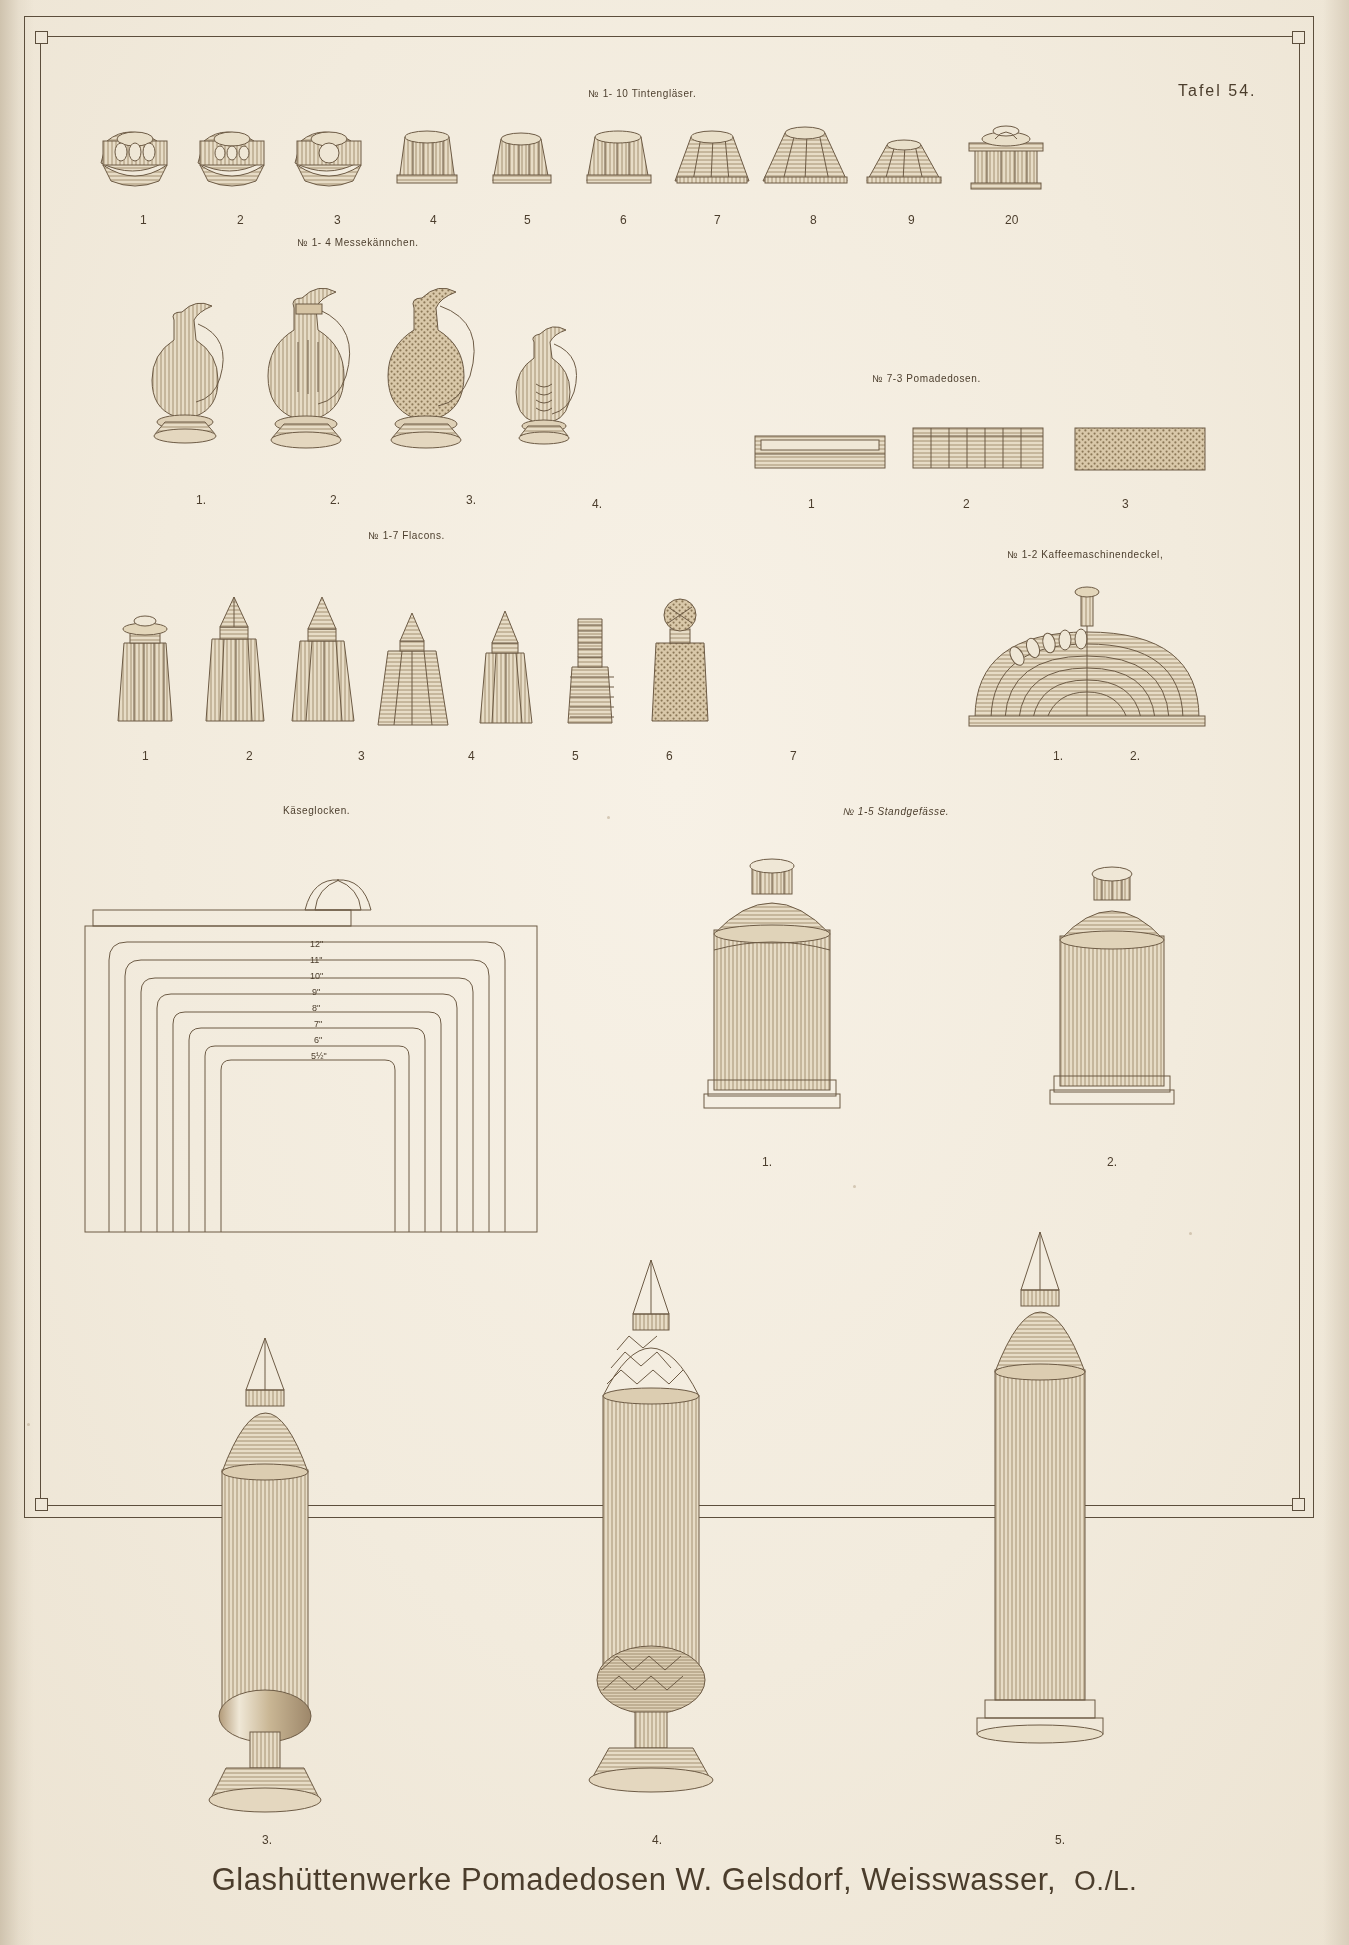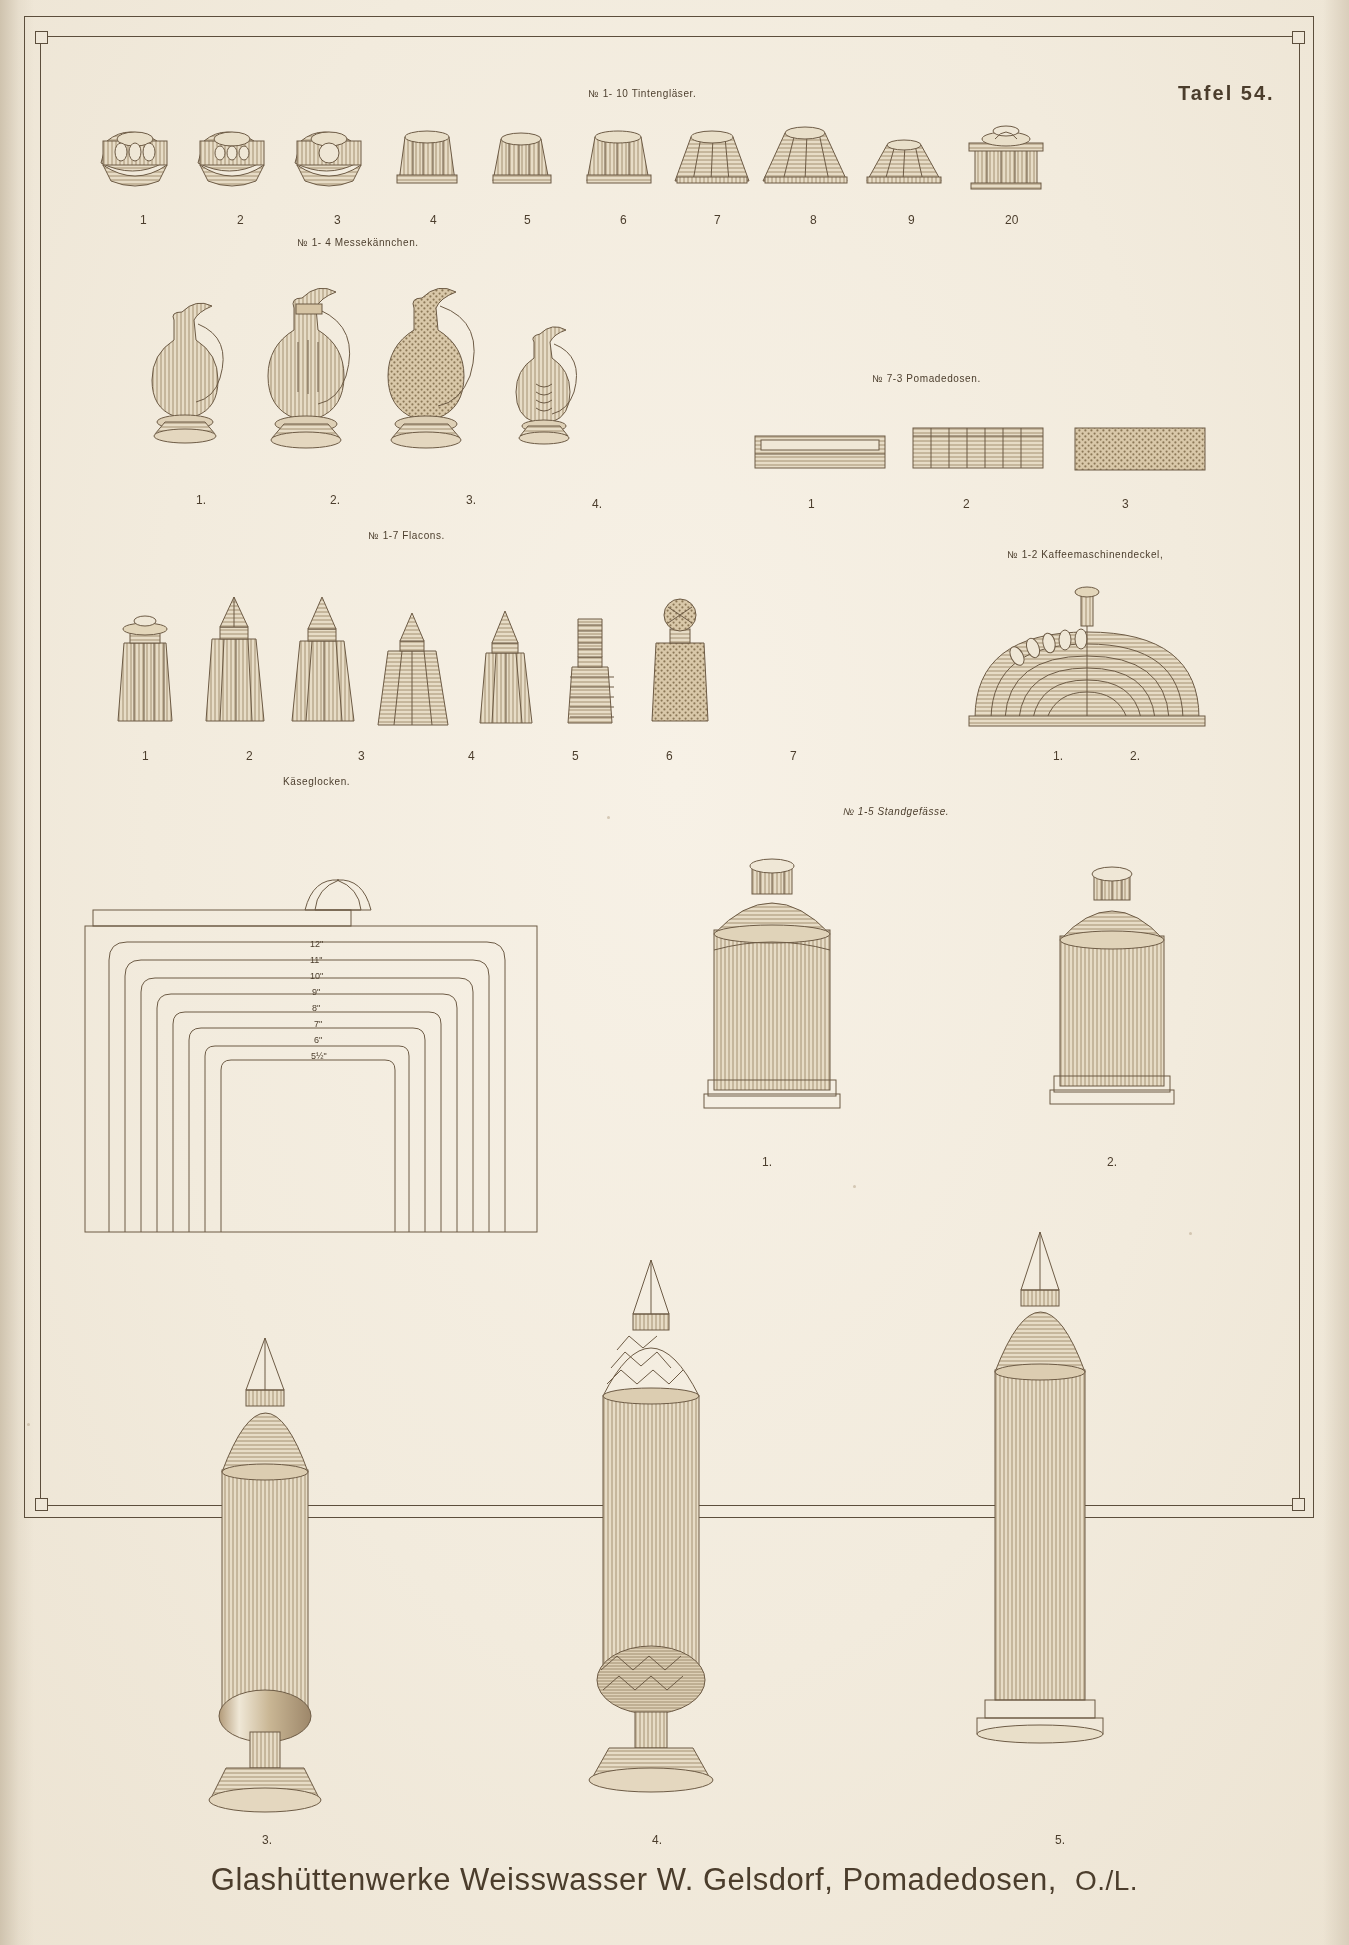--- a/index.html
+++ b/index.html
@@ -51,24 +51,23 @@
     color:#4b3d2c;
   }
   .num{
     position:absolute;
     font-size:12px;
     color:#4b3d2c;
     white-space:nowrap;
   }
   .tafel{
     position:absolute;
-    font-size:20px;
+    font-size:16px;
     letter-spacing:2px;
     color:#4b3d2c;
-    font-weight:bold;
   }
   .footer{
     position:absolute;left:0;top:1862px;width:100%;
     text-align:center;
     font-size:31px;
     letter-spacing:0.5px;
     color:#4b3d2c;
   }
   .footer .ol{font-size:28px;margin-left:18px;}
 
@@ -369,21 +368,21 @@
     </g>
     <line class="ink" x1="122" y1="22" x2="122" y2="150"></line>
     <rect class="hatch-a" x="116" y="26" width="12" height="30"></rect>
     <ellipse cx="122" cy="22" rx="12" ry="5" fill="#e3d6ba" stroke="#6d5b45"></ellipse>
     <rect class="hatch-b" x="4" y="146" width="236" height="10"></rect>
   </svg>
 
   <div class="num" style="left:1053px;top:749px;">1.</div>
   <div class="num" style="left:1130px;top:749px;">2.</div>
 
-  <div class="lbl" style="left:283px;top:776px;">Käseglocken.</div>
+  <div class="lbl" style="left:283px;top:805px;">Käseglocken.</div>
 
   <svg class="obj" style="left:85px;top:840px;" width="480" height="360">
     <path class="ink" d="M286 70 q-8 -32 -34 -30 q22 8 24 30 h-46 q2 -22 24 -30 q-26 -2 -34 30 z" fill="#e6dac2"></path>
     <rect class="ink" x="8" y="70" width="258" height="16" fill="#ece2cd"></rect>
     <rect class="ink" x="0" y="86" width="452" height="306" rx="0" fill="none"></rect>
     <path class="ink" d="M24 392 V120 q0 -18 18 -18 H402 q18 0 18 18 V392" fill="none"></path>
     <path class="ink" d="M40 392 V136 q0 -16 16 -16 H388 q16 0 16 16 V392" fill="none"></path>
     <path class="ink" d="M56 392 V152 q0 -14 14 -14 H374 q14 0 14 14 V392" fill="none"></path>
     <path class="ink" d="M72 392 V168 q0 -14 14 -14 H358 q14 0 14 14 V392" fill="none"></path>
     <path class="ink" d="M88 392 V184 q0 -12 12 -12 H344 q12 0 12 12 V392" fill="none"></path>
@@ -477,15 +476,15 @@
     <ellipse cx="105" cy="554" rx="63" ry="9" fill="#e9dfc9" stroke="#6d5b45"></ellipse>
   </svg>
   <div class="num" style="left:1055px;top:1833px;">5.</div>
 
   <div class="speck" style="left:607px;top:816px;"></div>
   <div class="speck" style="left:853px;top:1185px;"></div>
   <div class="speck" style="left:27px;top:1423px;"></div>
   <div class="speck" style="left:1189px;top:1232px;"></div>
 
   <div class="footer">
-    <span>Glashüttenwerke Weisswasser  W. Gelsdorf, Pomadedosen,</span><span class="ol">O./L.</span>
+    <span>Glashüttenwerke Pomadedosen  W. Gelsdorf, Weisswasser,</span><span class="ol">O./L.</span>
   </div>
 </div>
 
 </body></html>

